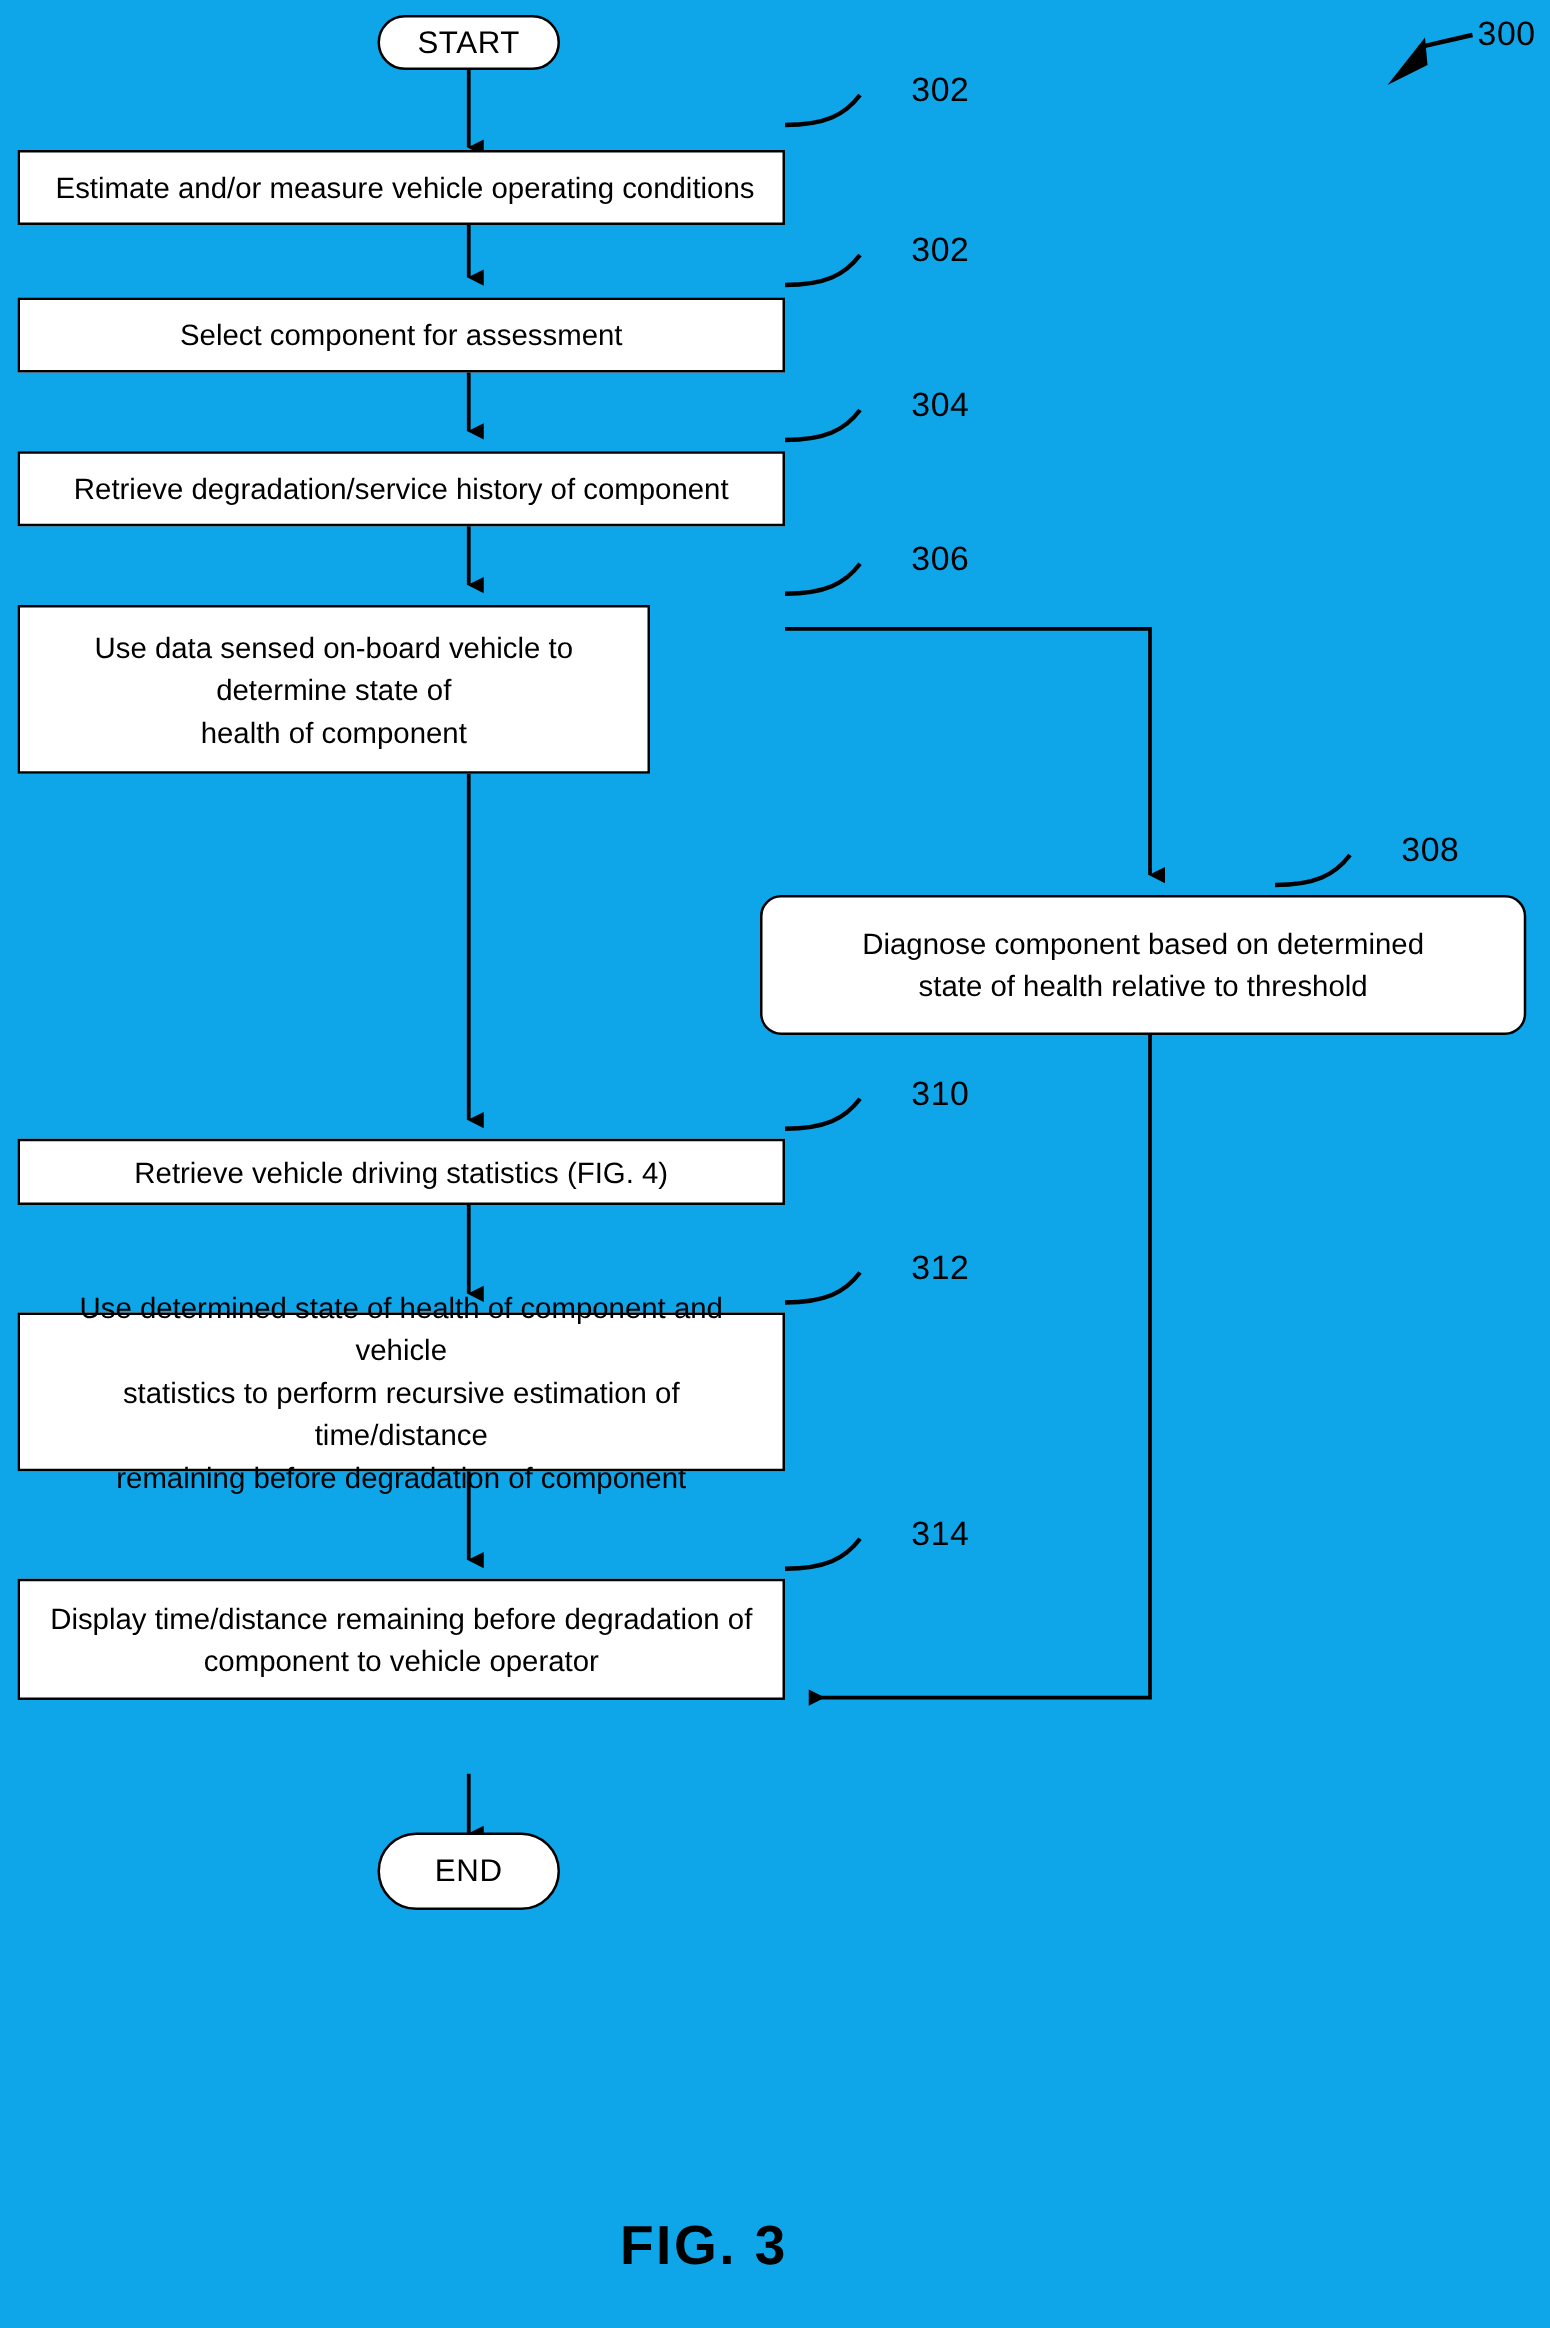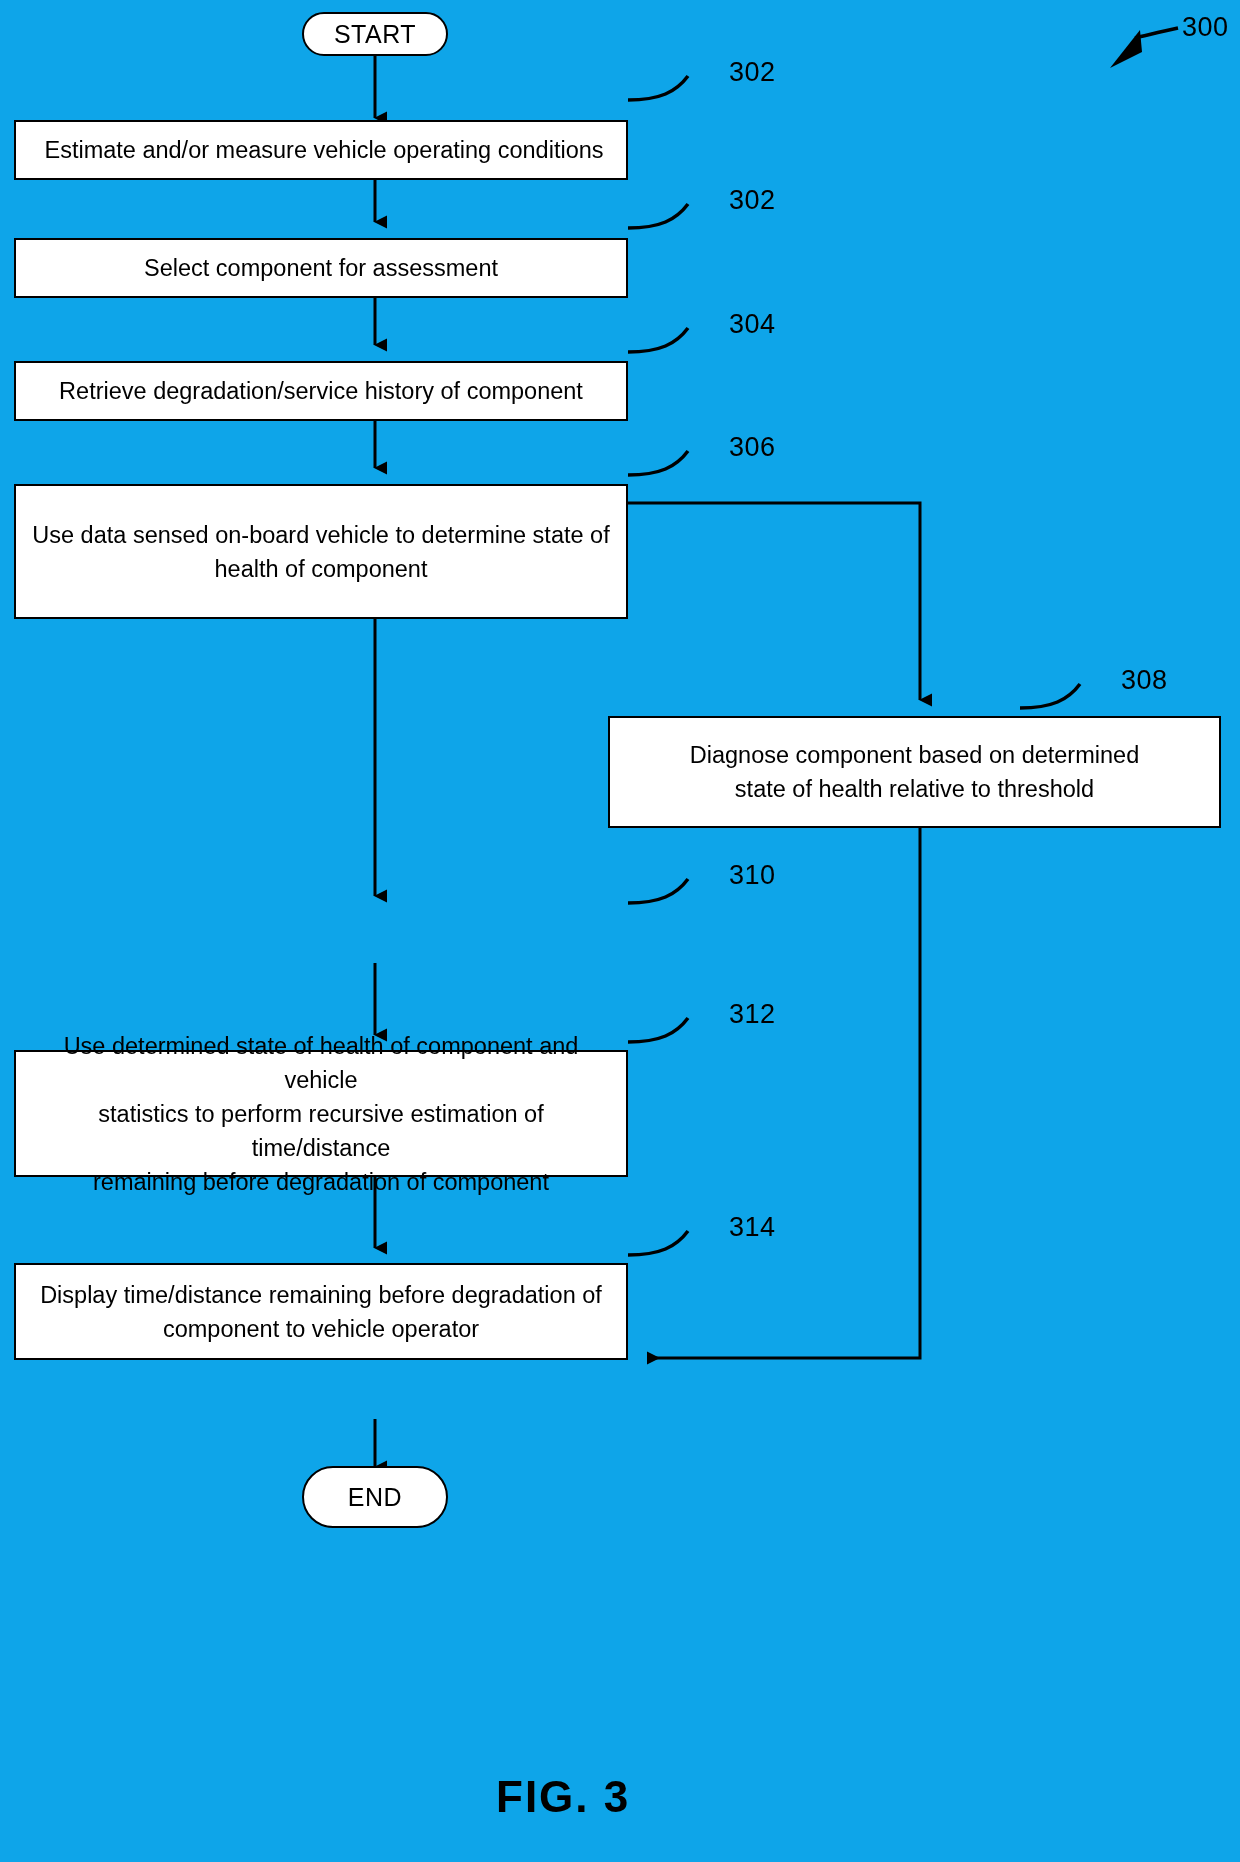--- a/index.html
+++ b/index.html
@@ -131,30 +131,33 @@
   </div>
 
   <div class="node-box" style="left:14px; top:361px; width:614px; height:60px;">
     <span class="node-text">Retrieve degradation/service history of component</span>
   </div>
 
   <div class="node-box" style="left:14px; top:238px; width:614px; height:60px;">
     <span class="node-text">Select component for assessment</span>
   </div>
 
-  <div class="node-box" style="left:14px; top:484px; width:614px; height:135px;">
+  <div class="node-box" style="left:14px; top:484px; width:506px; height:135px;">
     <span class="node-text">Use data sensed on-board vehicle to determine state of
 health of component</span>
   </div>
 
-  <div class="node-box" style="left:608px; top:716px; width:613px; height:112px;">
+  <div class="node-box" style="left:608px; top:716px; width:613px; height:112px;border-radius:17px;">
     <span class="node-text">Diagnose component based on determined
 state of health relative to threshold</span>
   </div>
 
+  <div class="node-box" style="left:14px; top:911px; width:614px; height:53px;">
+    <span class="node-text">Retrieve vehicle driving statistics (FIG. 4)</span>
+  </div>
 
   <div class="node-box" style="left:14px; top:1263px; width:614px; height:97px;">
     <span class="node-text">Display time/distance remaining before degradation of
 component to vehicle operator</span>
   </div>
 
   <div class="node-box" style="left:14px; top:1050px; width:614px; height:127px;">
     <span class="node-text">Use determined state of health of component and vehicle
 statistics to perform recursive estimation of time/distance
 remaining before degradation of component</span>

